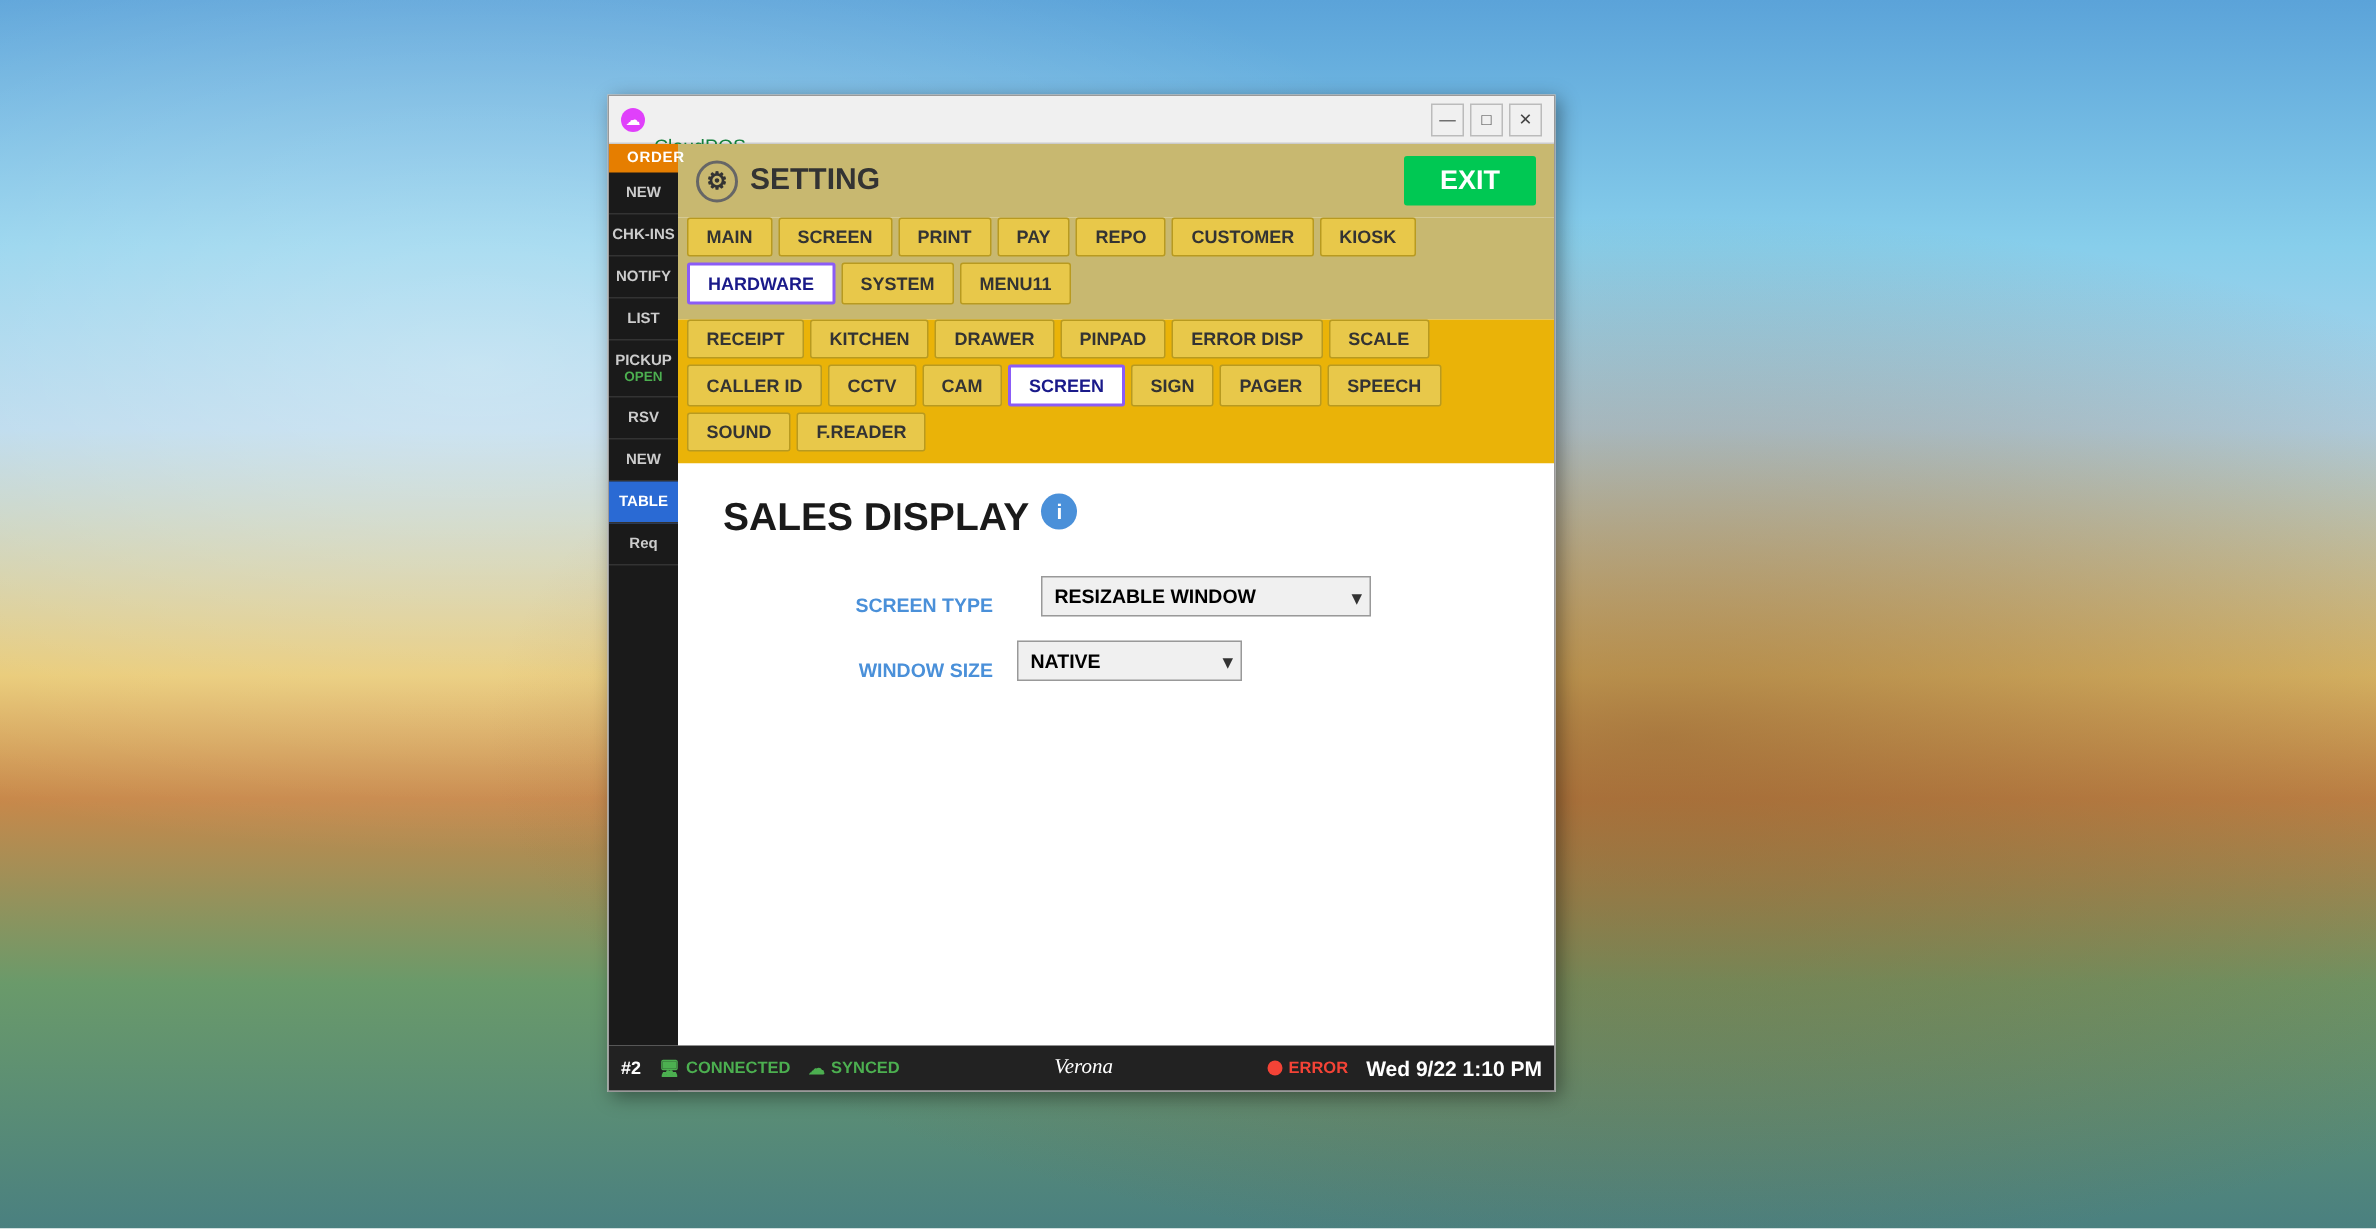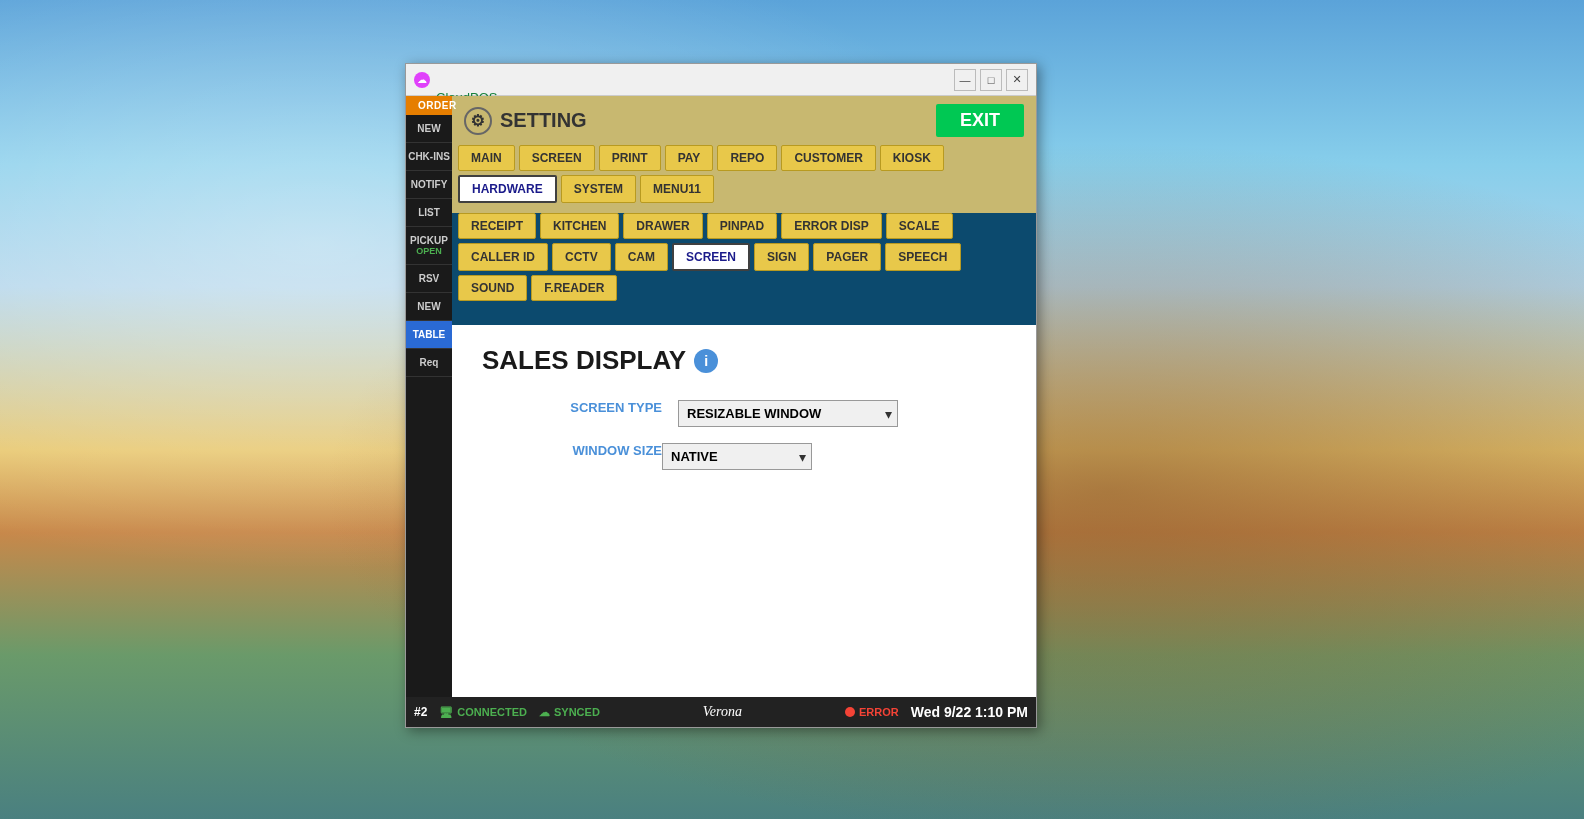--- a/index.html
+++ b/index.html
@@ -188,66 +188,67 @@
       border: 1px solid #b89a20;
       color: #333;
       font-size: 12px;
       font-weight: bold;
       padding: 5px 12px;
       cursor: pointer;
       border-radius: 2px;
     }
     .tab-btn.active {
       background: #fff;
-      border: 2px solid #404040;
+      border: 2px solid #8b5cf6;
       color: #1a1a8a;
     }
 
     
     .sub-tabs-area {
-      background: #0c4a6e;
-      padding: 0 6px 20px 6px;
+      background: #eab308;
+      padding: 0 6px 4px 6px;
       flex-shrink: 0;
     }
 
     
     .content-panel {
       background: white;
       flex: 1;
       padding: 20px 30px;
       overflow-y: auto;
     }
 
     .section-title {
       font-size: 26px;
       font-weight: bold;
       color: #1a1a1a;
       display: flex;
-      align-items: center;
+      align-items: flex-start;
       gap: 8px;
       margin-bottom: 24px;
     }
     .info-icon {
       width: 24px;
       height: 24px;
       background: #4a90d9;
       border-radius: 50%;
       color: white;
       font-size: 14px;
       font-weight: bold;
       display: flex;
       align-items: center;
       justify-content: center;
       cursor: pointer;
     }
 
     .form-row {
       display: flex;
-      align-items: flex-start;
+      align-items: flex-end;
       margin-bottom: 16px;
+      gap: 16px;
     }
     .form-label {
       color: #4a90d9;
       font-size: 13px;
       font-weight: bold;
       min-width: 180px;
       text-align: right;
     }
     .select-wrapper {
       position: relative;

